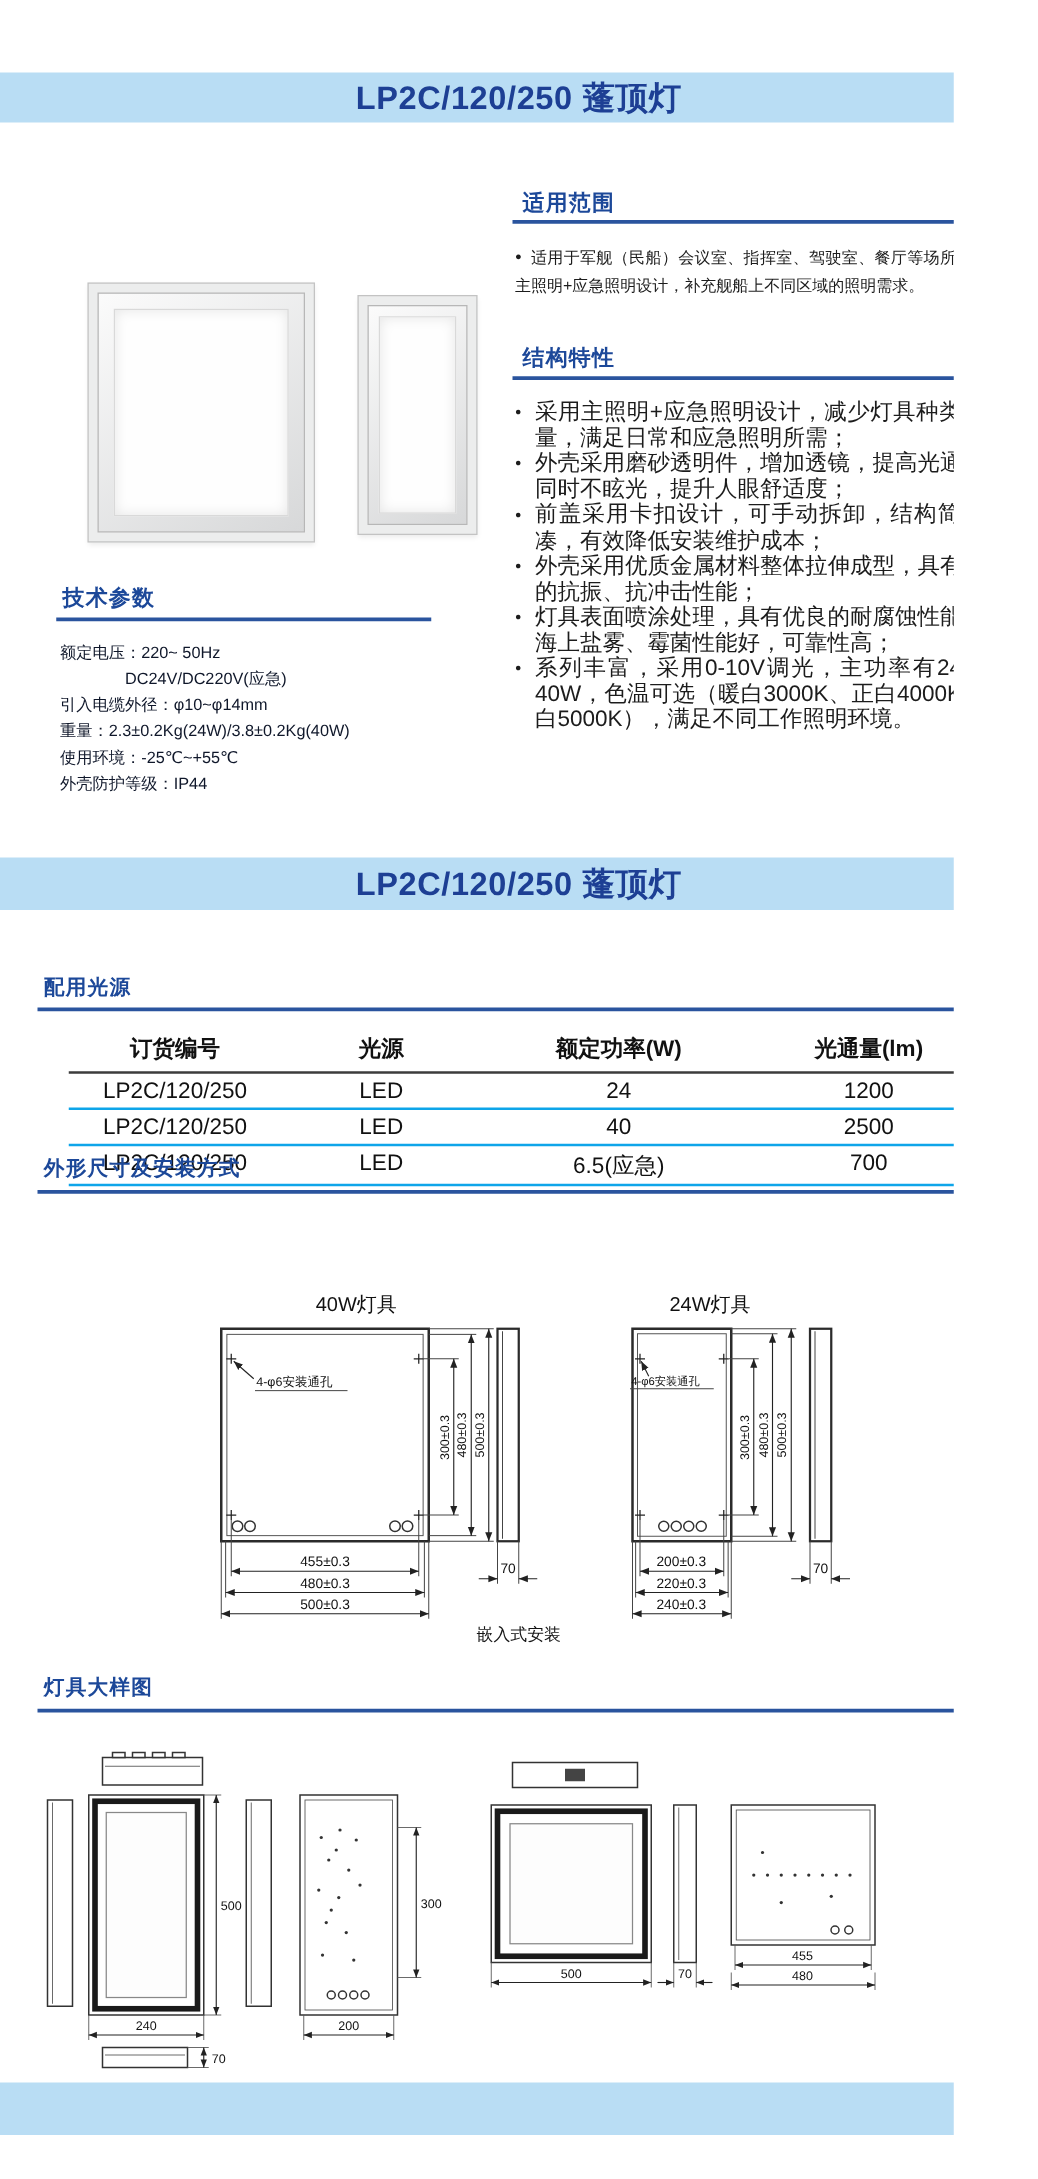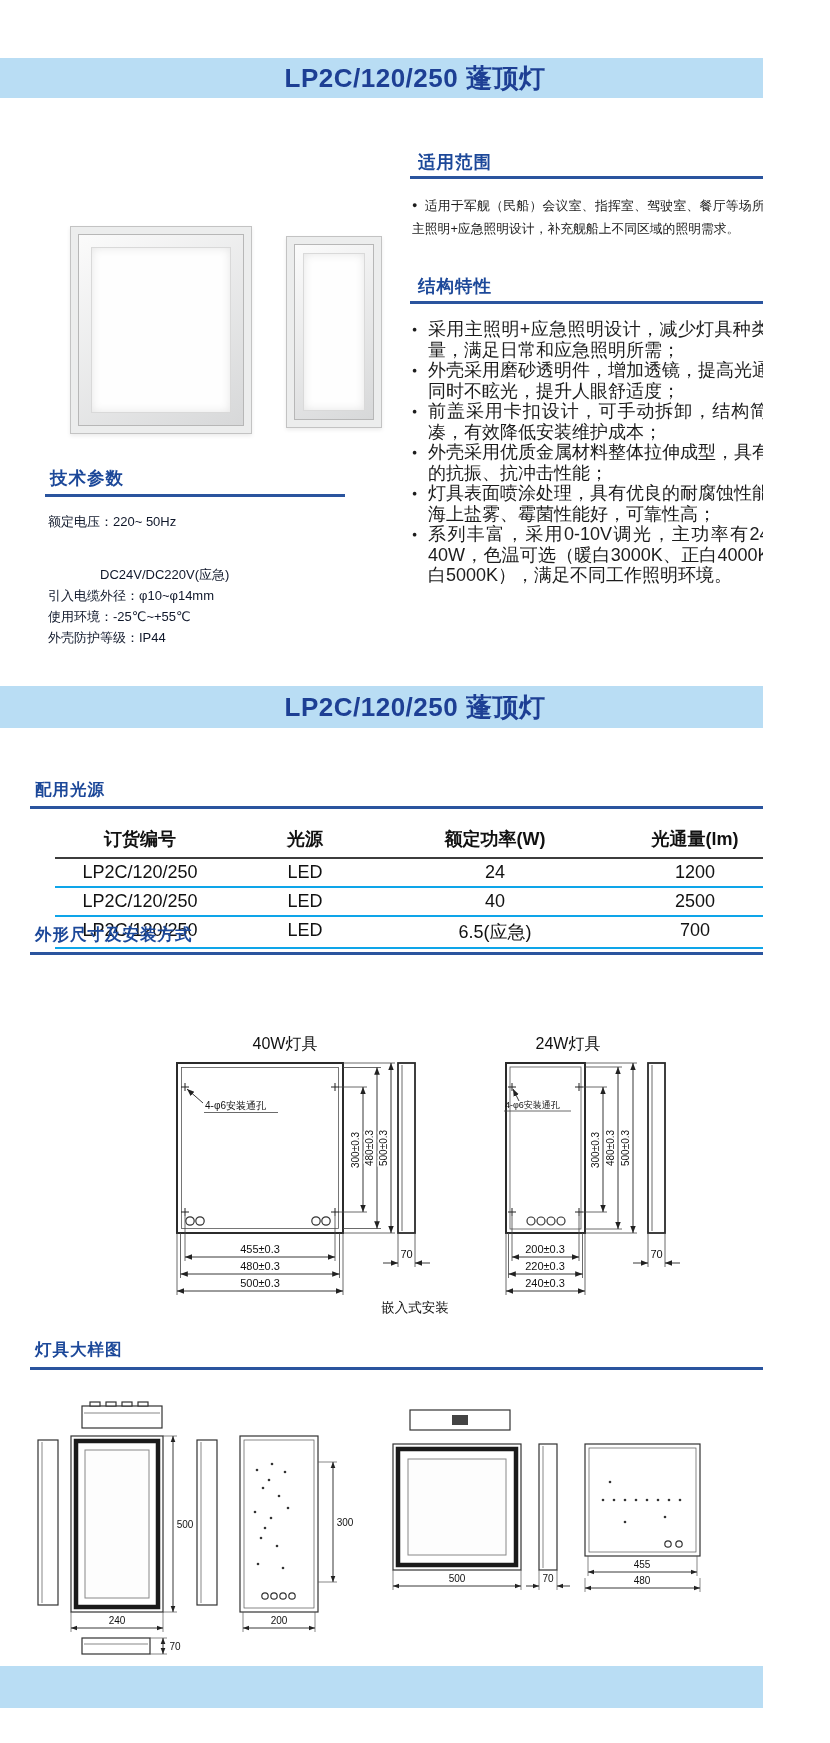--- a/index.html
+++ b/index.html
@@ -8,21 +8,21 @@
   .band{position:absolute;left:0;width:830px;background:#b9ddf4;display:flex;align-items:center;justify-content:center;}
   .band-title{font-size:26px;font-weight:bold;color:#1d3f94;letter-spacing:.5px;}
   .sec-title{position:absolute;font-size:17.5px;font-weight:bold;color:#1c4899;letter-spacing:1px;}
   .rule{position:absolute;height:3px;background:#2a549e;}
   .para{position:absolute;font-size:12.8px;line-height:21px;text-align:justify;color:#1c1c1c;}
   .para::before{content:"●";font-size:9px;position:relative;top:-2px;padding-right:7px;}
   .blist{position:absolute;font-size:18px;line-height:20.5px;text-align:justify;color:#1c1c1c;}
   .blist .bi{position:relative;padding-left:16px;}
   .blist .bi::before{content:"●";position:absolute;left:0;top:0;font-size:8.5px;}
   .tech{position:absolute;font-size:13px;line-height:21px;color:#0f172a;}
-  .tech .indent{padding-left:52px;margin-top:32px;}
+  .tech .indent{padding-left:52px;}
   
   .photo{position:absolute;background:#eceded;border:1px solid #c3c3c3;box-shadow:0 2px 4px rgba(0,0,0,.08);}
   .photo .frame{position:absolute;inset:7px;background:linear-gradient(145deg,#fbfbfb,#d7d8d9);border:1px solid #b7b7b7;}
   .photo .lens{position:absolute;background:#fefefe;box-shadow:inset 0 0 10px rgba(0,0,0,.10);border:1px solid #d9d9d9;}
   
   .ls-table{position:absolute;left:55px;top:824px;width:730px;font-size:18px;color:#111;}
   .ls-head{display:flex;font-weight:bold;border-bottom:2px solid #3c3c3c;padding:3px 0 6px;}
   .ls-row{display:flex;border-bottom:2px solid #0ea5e9;padding:3px 0;}
   .c1{width:170px;text-align:center;}
   .c2{width:160px;text-align:center;}
@@ -81,20 +81,21 @@
     <div class="bi">灯具表面喷涂处理，具有优良的耐腐蚀性能，防海上盐雾、霉菌性能好，可靠性高；</div>
     <div class="bi">系列丰富，采用0-10V调光，主功率有24W和40W，色温可选（暖白3000K、正白4000K、冷白5000K），满足不同工作照明环境。</div>
   </div>
 
   <div class="sec-title" style="left:50px;top:466px;text-align:center;">技术参数</div>
   <div class="rule" style="left:45px;top:494px;width:300px;height:2.5px;"></div>
   <div class="tech" style="left:48px;top:511px;width:360px;">
     <div>额定电压：220~ 50Hz</div>
     <div class="indent">DC24V/DC220V(应急)</div>
     <div>引入电缆外径：φ10~φ14mm</div>
+    <div>重量：2.3±0.2Kg(24W)/3.8±0.2Kg(40W)</div>
     <div>使用环境：-25℃~+55℃</div>
     <div>外壳防护等级：IP44</div>
   </div>
 
   <div class="band" style="top:686px;height:42px;">
     <div class="band-title">LP2C/120/250 蓬顶灯</div>
   </div>
 
   <div class="sec-title" style="left:35px;top:779px;font-size:16.5px;">配用光源</div>
   <div class="rule" style="left:30px;top:806px;width:772px;"></div>

